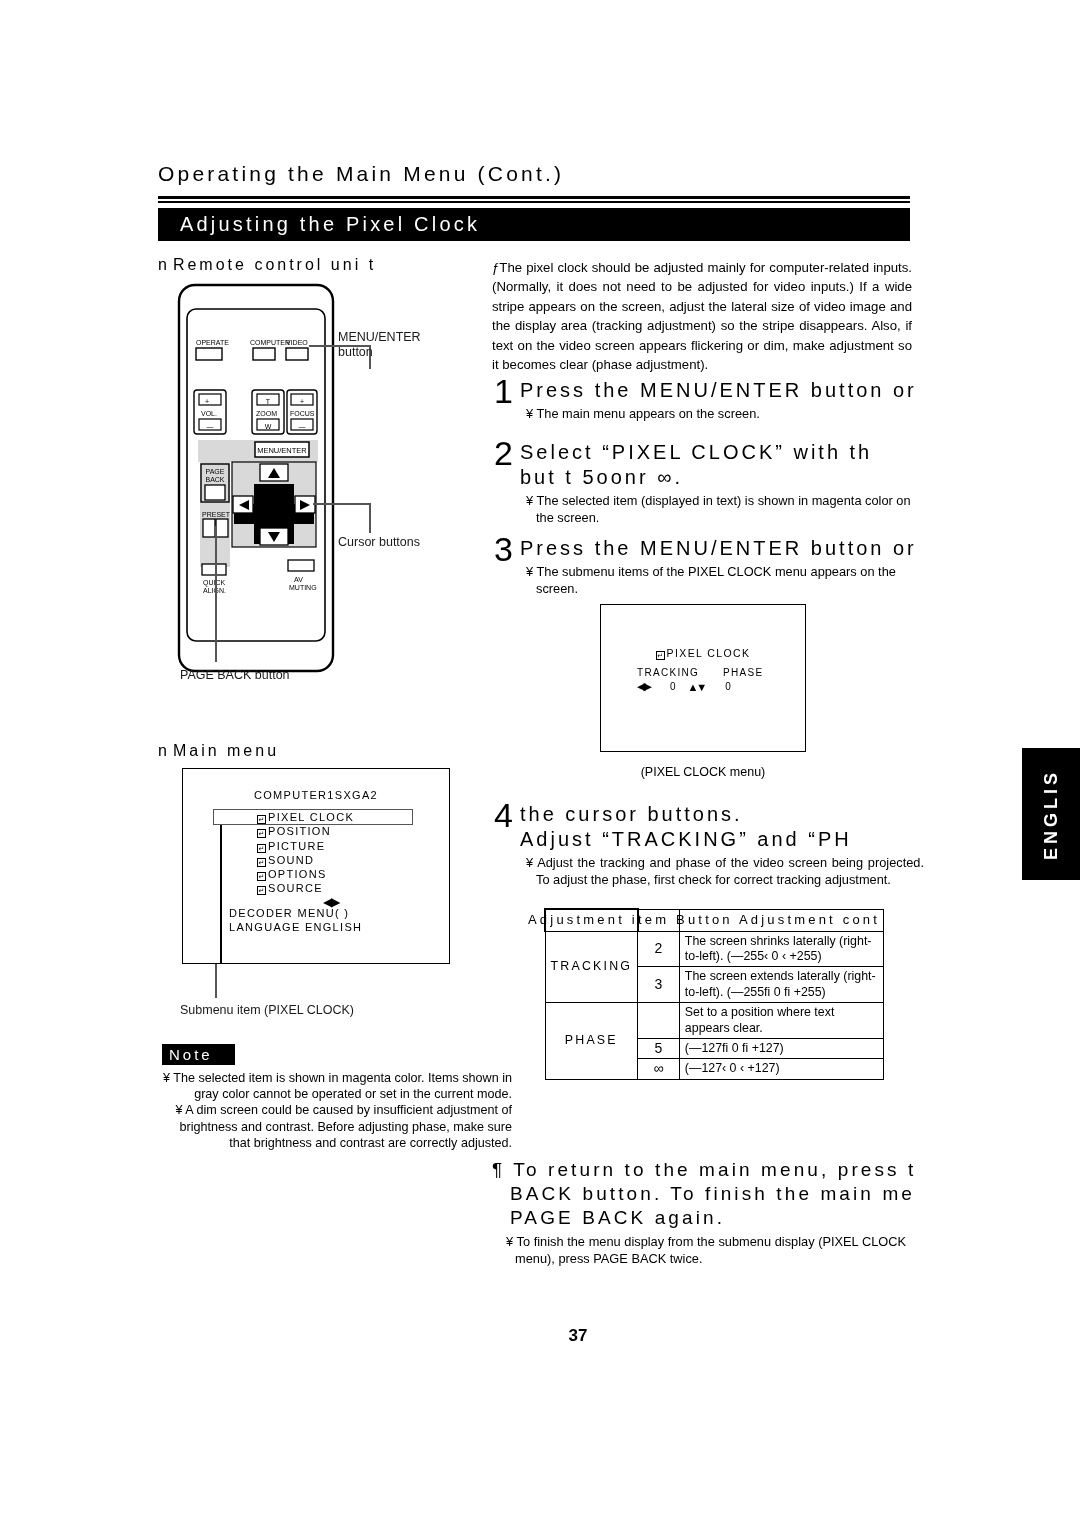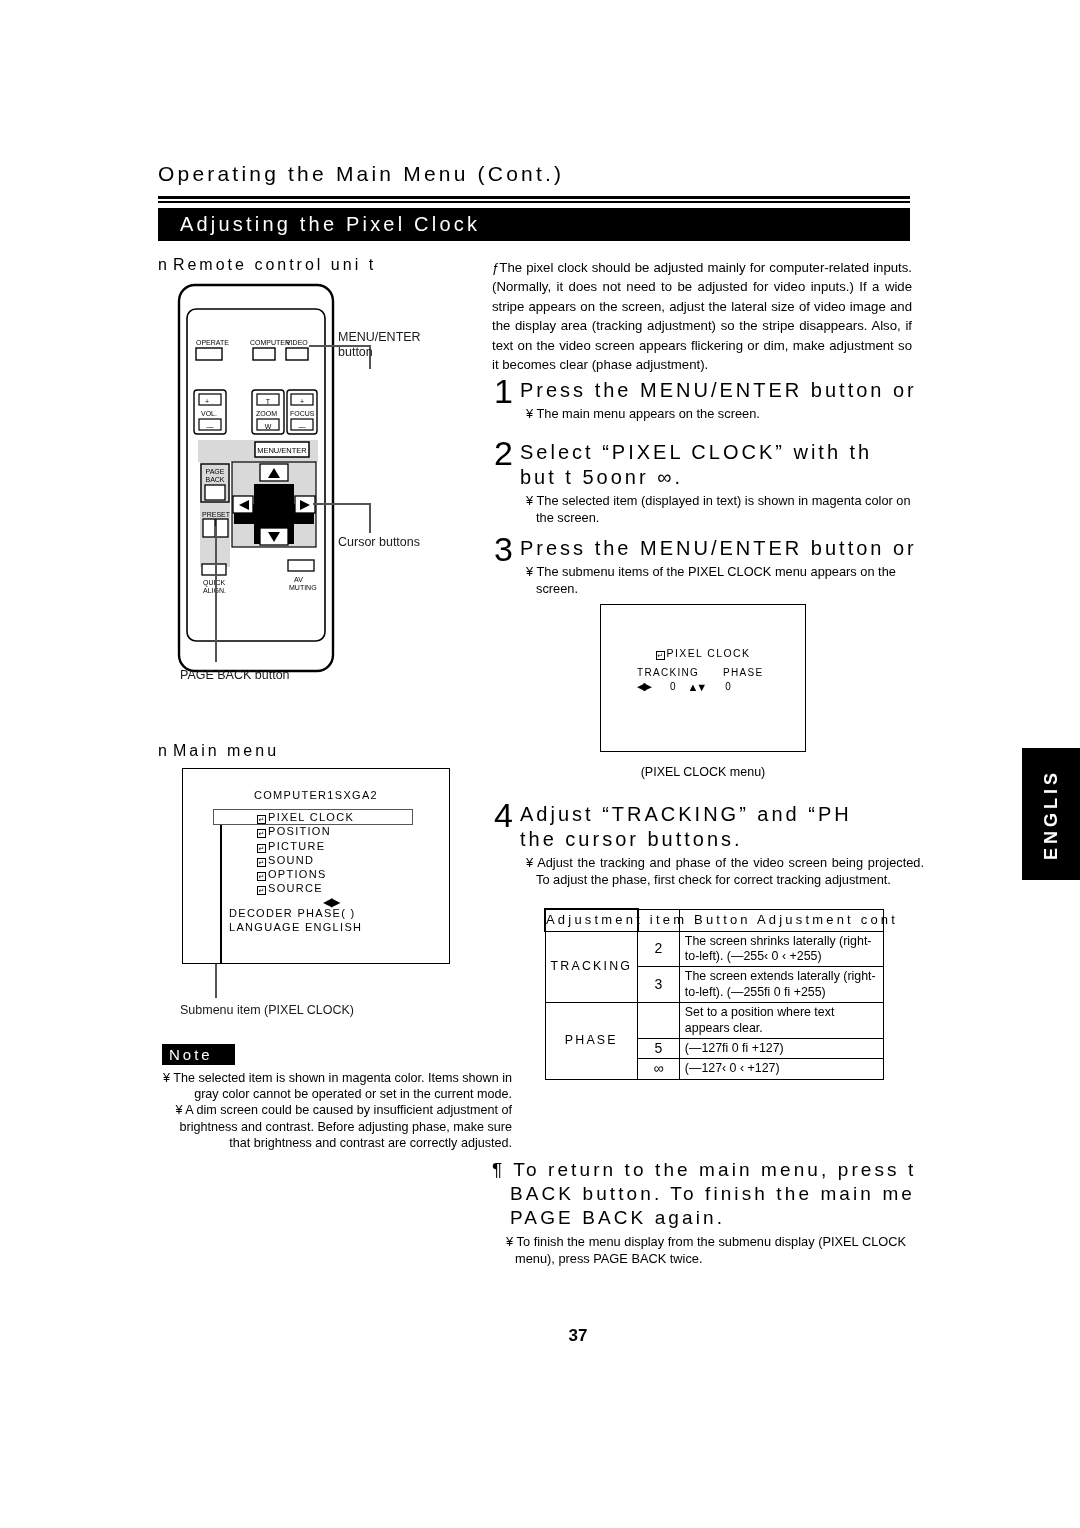--- a/index.html
+++ b/index.html
@@ -152,21 +152,21 @@
   }
   .lang-tab span {
     display: block; transform: rotate(-90deg);
     transform-origin: center; white-space: nowrap;
     position: absolute; left: -37px; top: 56px; width: 132px; text-align: center;
     font-size: 18px; letter-spacing: 4px; font-weight: bold;
   }
 
   
   .adj-header {
-    position: absolute; left: 546px; top: 912px;
+    position: absolute; left: 528px; top: 912px;
     font-size: 13px; letter-spacing: 3.2px; white-space: nowrap; text-align: right;
   }
   .adj-table {
     position: absolute; left: 544px; top: 908px;
     width: 340px; border-collapse: collapse;
     font-size: 12.4px;
   }
   .adj-table td {
     border: 1.4px solid #000; padding: 2px 5px; vertical-align: middle;
     line-height: 15.4px;
@@ -315,21 +315,21 @@
     <div class="osd-items">
       <div><span class="ent-ico"></span><span>PIXEL CLOCK</span></div>
       <div><span class="ent-ico"></span><span>POSITION</span></div>
       <div><span class="ent-ico"></span><span>PICTURE</span></div>
       <div><span class="ent-ico"></span><span>SOUND</span></div>
       <div><span class="ent-ico"></span><span>OPTIONS</span></div>
       <div><span class="ent-ico"></span><span>SOURCE</span></div>
     </div>
     <div class="osd-arrows">◀▶</div>
     <div class="osd-foot">
-      <div>DECODER PHASE(       )</div>
+      <div>DECODER MENU(       )</div>
       <div>LANGUAGE ENGLISH</div>
     </div>
   </div>
 
   <div class="note-tag">Note</div>
   <div class="note-body">
     <p>¥ The selected item is shown in magenta color. Items shown in gray color cannot be operated or set in the current mode.</p>
     <p>¥ A dim screen could be caused by insufficient adjustment of brightness and contrast. Before adjusting phase, make sure that brightness and contrast are correctly adjusted.</p>
   </div>
 
@@ -370,22 +370,22 @@
       <span class="pc-cell">
         <span class="pc-arrow">▲▼</span>
         <span>0</span>
       </span>
     </div>
   </div>
   <div class="osd-cap">(PIXEL CLOCK menu)</div>
 
   <div class="step" id="step4">
     <div class="num">4</div>
+    <div class="title">the cursor buttons.</div>
     <div class="title">Adjust “TRACKING” and “PH</div>
-    <div class="title">the cursor buttons.</div>
     <div class="sub">¥ Adjust the tracking and phase of the video screen being projected. To adjust the phase, first check for correct tracking adjustment.</div>
   </div>
 
   <div class="lang-tab">
     <span>ENGLIS</span>
   </div>
 
   <div class="adj-header">Adjustment item  Button        Adjustment cont</div>
   <table class="adj-table">
     <tbody>

